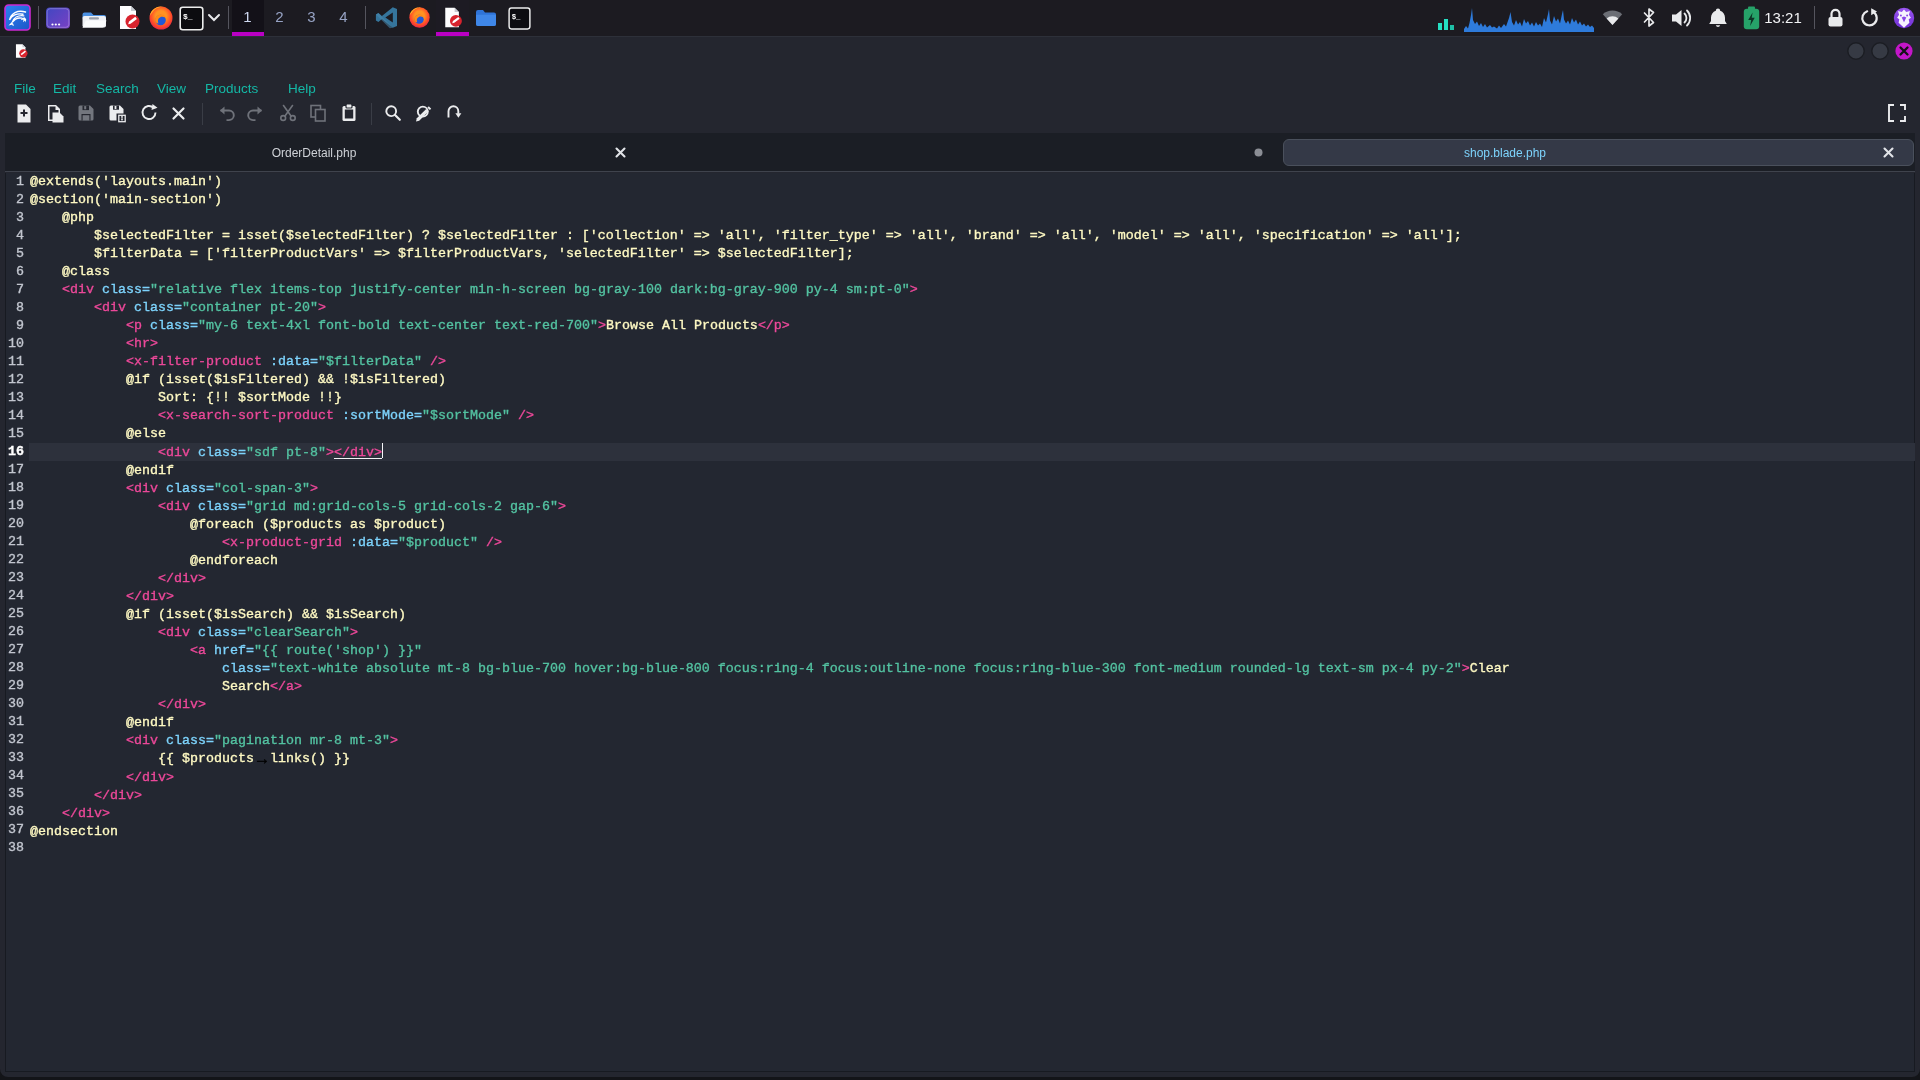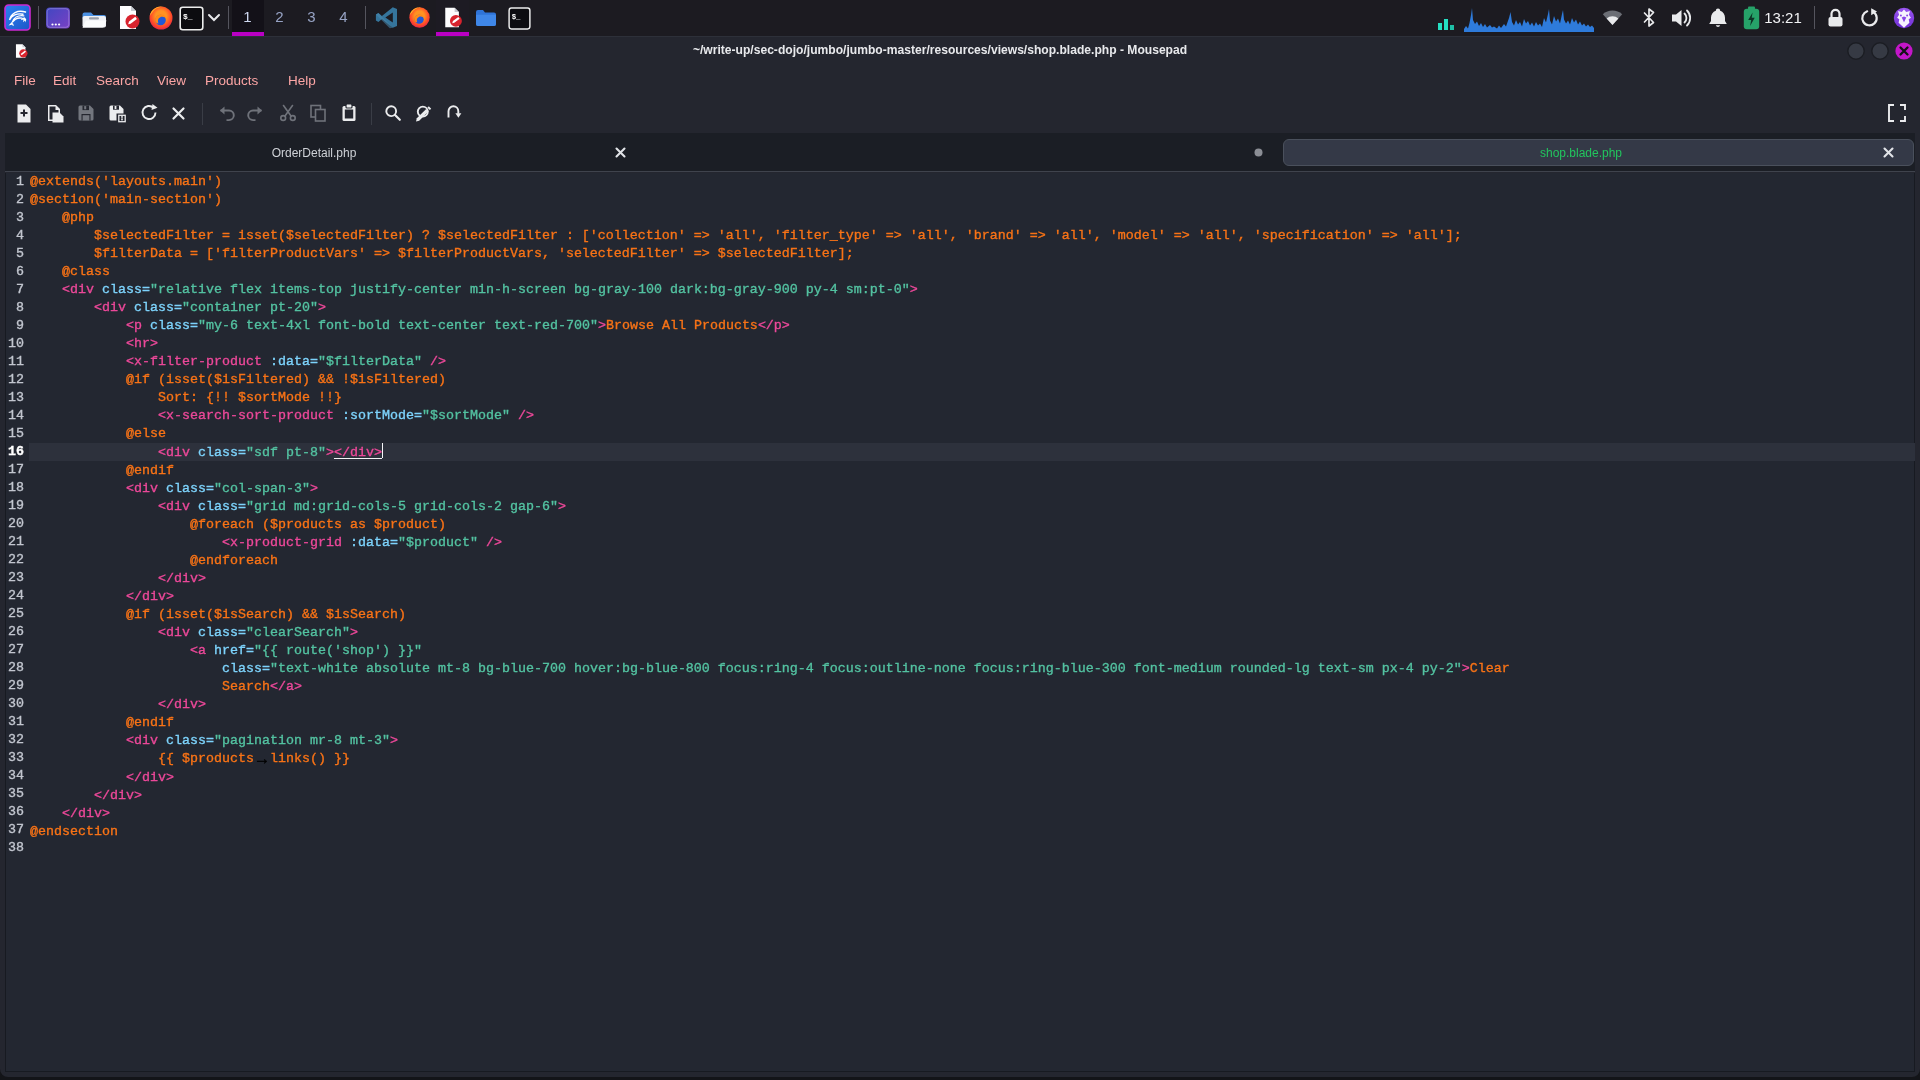--- a/index.html
+++ b/index.html
@@ -3,33 +3,33 @@
 *{margin:0;padding:0;box-sizing:border-box}
 html,body{width:1920px;height:1080px;overflow:hidden;background:#131418;font-family:"Liberation Sans",sans-serif}
 #panel{position:absolute;left:0;top:0;width:1920px;height:36px;background:#1c1b21}
 .abs{position:absolute}
 .sep{position:absolute;top:6px;width:1px;height:23px;background:#55555e}
 .wsnum{position:absolute;top:0;height:35px;width:33px;text-align:center;line-height:34px;font-size:15px;color:#97a3c4}
 #window{position:absolute;left:0;top:36px;width:1920px;height:1041px;background:#24262f;border-radius:0 0 8px 8px}
 #titlebar{position:absolute;left:0;top:0;width:100%;height:28px;background:#24262f;border-top:1px solid #2d3039}
 #title{position:absolute;top:0;left:0;width:1880px;text-align:center;line-height:28px;font-size:12.1px;font-weight:bold;color:#e8e9ec}
 #menubar{position:absolute;left:0;top:28px;width:100%;height:32px}
-.menu{position:absolute;top:0;height:32px;line-height:33px;font-size:13.5px;color:#fca5a5}
+.menu{position:absolute;top:8px;height:32px;line-height:33px;font-size:13.5px;color:#14b8a6}
 #toolbar{position:absolute;left:0;top:60px;width:100%;height:37px}
 .tsep{position:absolute;top:7px;width:1px;height:22px;background:#3a3d46}
 #tabbar{position:absolute;left:5px;top:97px;width:1910px;height:39px;background:#1b1e25;border-bottom:1px solid #3f434d}
 .tablbl{position:absolute;top:0;height:39px;line-height:40px;font-size:12px;color:#ced1d6;text-align:center}
 #activetab{position:absolute;left:1278px;top:5.5px;width:631px;height:27px;background:#343947;border:1px solid #4a505c;border-radius:6px}
 #editor{position:absolute;left:5px;top:137px;width:1910px;height:899px;background:#232731;overflow:hidden;box-shadow:inset 1px 0 0 #171a21,inset -1px 0 0 #171a21,inset 0 -1px 0 #171a21}
 #curline{position:absolute;left:24px;top:270px;width:1886px;height:18px;background:#2d313c}
 #gutter{position:absolute;left:0;top:0;width:19px;text-align:right;color:#c2c6cf}
 #code{position:absolute;left:25px;top:0}
 #gutter,#code{font-family:"Liberation Mono",monospace;font-size:13.33px;line-height:18px;-webkit-text-stroke:0.35px currentColor}
 .gb{font-weight:bold;color:#ffffff}
-.w{color:#f97316}.p{color:#ec4899}.b{color:#7dd3fc}.s{color:#53c2a1}
+.w{color:#fef9c3}.p{color:#ec4899}.b{color:#7dd3fc}.s{color:#53c2a1}
 .ul{text-decoration:underline;text-decoration-color:#f3f4f6;text-underline-offset:2px}
 .lig{display:inline-block;width:16px;text-align:center;font-size:16.5px;line-height:18px;vertical-align:-1.5px}
 .cur{display:inline-block;width:1.5px;height:15px;background:#f5f6f8;vertical-align:-2px}
 svg{position:absolute;overflow:visible}
 </style></head><body>
 <div id="panel">
  <svg style="left:4px;top:4px" width="27" height="27" viewBox="0 0 27 27">
   <defs>
         <linearGradient id="kg" x1="0" y1="0" x2="1" y2="1">
           <stop offset="0" stop-color="#2c82f2"></stop>
@@ -177,21 +177,20 @@
  </svg>
 </div>
 <div id="window">
  <div id="titlebar"></div>
  <svg style="left:13px;top:7px" width="16" height="16" viewBox="0 0 27 27">
   <path d="M5 2h11l5 5v18H5z" fill="#fdfdfe"></path>
   <path d="M16 2l5 5h-5z" fill="#c6cad1"></path>
   <circle cx="17.5" cy="17.5" r="7" fill="#d8232e"></circle>
   <path d="M13.2 20.2 L14 17.6 L20.3 12.8 L21.9 14.9 L15.6 19.7 Z" fill="#fff"></path>
  </svg>
- <div id="title">~/write-up/sec-dojo/jumbo/jumbo-master/resources/views/shop.blade.php - Mousepad</div>
  <svg style="left:1847px;top:6px" width="67" height="18" viewBox="0 0 67 18">
   <circle cx="9" cy="9" r="8.2" fill="#363a44" stroke="#1b1d23" stroke-width="1.4"></circle>
   <circle cx="33" cy="9" r="8.2" fill="#363a44" stroke="#1b1d23" stroke-width="1.4"></circle>
   <circle cx="57" cy="9" r="8.6" fill="#c316c9"></circle>
   <path d="M53.5 5.5l7 7M60.5 5.5l-7 7" stroke="#131116" stroke-width="2.3" stroke-linecap="round"></path>
  </svg>
  <div id="menubar">
   <div class="menu" style="left:14px">File</div>
   <div class="menu" style="left:53px">Edit</div>
   <div class="menu" style="left:96px">Search</div>
@@ -273,21 +272,21 @@
  </div>
  <div id="tabbar">
   <div class="tablbl" style="left:0;width:618px">OrderDetail.php</div>
   <svg style="left:608.5px;top:13px" width="13" height="13" viewBox="0 0 13 13">
         <path d="M2.5 2.5l8 8M10.5 2.5l-8 8" stroke="#e2e4e8" stroke-width="2.1" stroke-linecap="round"></path>
       </svg>
   <svg style="left:1248.5px;top:15px" width="9" height="9" viewBox="0 0 9 9">
         <circle cx="4.5" cy="4.5" r="4" fill="#8b8e95"></circle>
       </svg>
   <div id="activetab"></div>
-  <div class="tablbl" style="left:1278px;width:596px;color:#22c55e">shop.blade.php</div>
+  <div class="tablbl" style="left:1202px;width:596px;color:#7dd3fc">shop.blade.php</div>
   <svg style="left:1876.5px;top:13px" width="13" height="13" viewBox="0 0 13 13">
         <path d="M2.5 2.5l8 8M10.5 2.5l-8 8" stroke="#e2e4e8" stroke-width="2.1" stroke-linecap="round"></path>
       </svg>
  </div>
  <div id="editor">
   <div id="curline"></div>
   <pre id="gutter">1
 2
 3
 4

